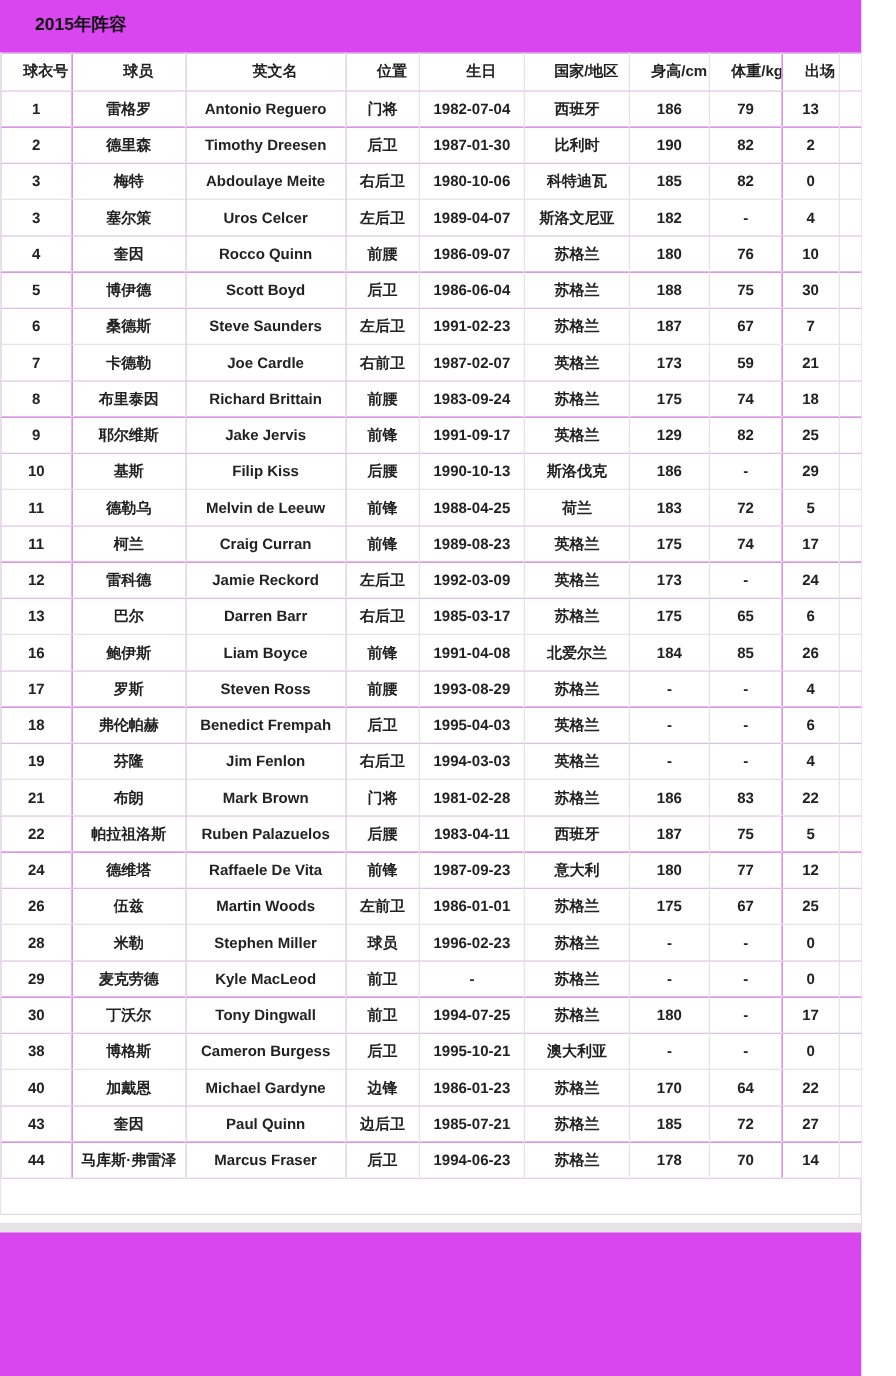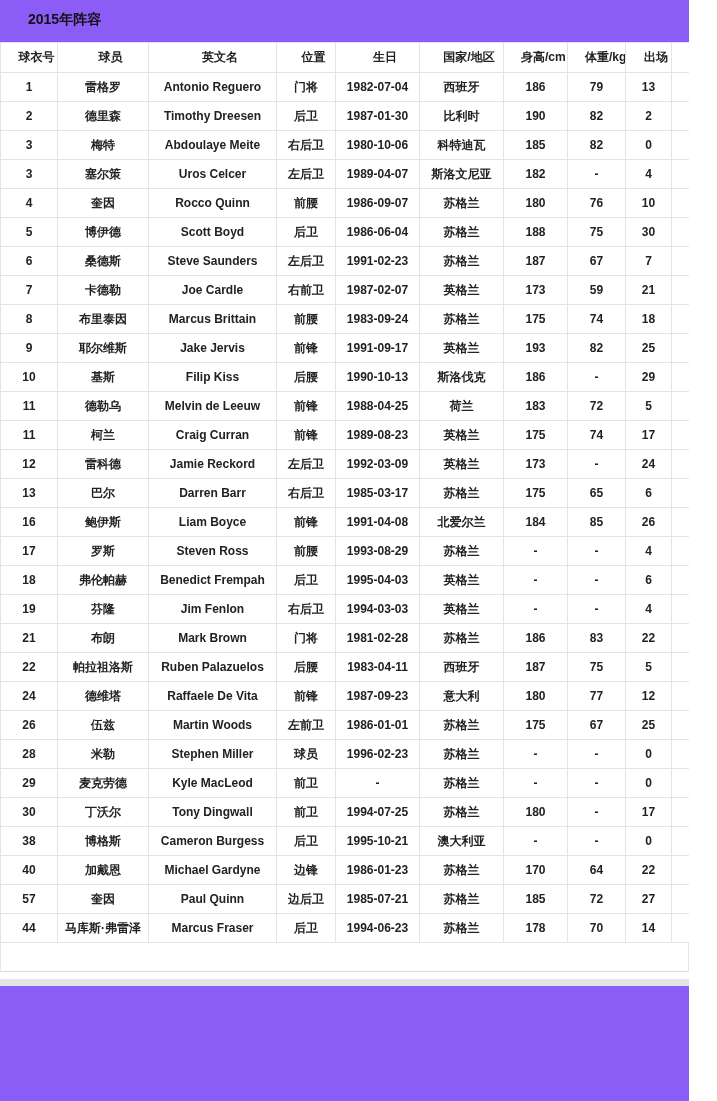--- a/index.html
+++ b/index.html
@@ -6,21 +6,21 @@
     margin: 0;
     padding: 0;
     background: #ffffff;
     width: 717px;
     font-family: "Liberation Sans", "DejaVu Sans", sans-serif;
   }
   .page {
     width: 689px;
     height: 1101px;
     position: relative;
-    background: #8b5cf6;
+    background: #d946ef;
     overflow: hidden;
   }
   .title {
     box-sizing: border-box;
     padding: 11px 0 0 28px;
     height: 42px;
     font-size: 14px;
     font-weight: 700;
     color: #111111;
   }
@@ -181,37 +181,37 @@
           <td>1987-02-07</td>
           <td>英格兰</td>
           <td>173</td>
           <td>59</td>
           <td>21</td>
           <td>0</td>
         </tr>
         <tr>
           <td>8</td>
           <td>布里泰因</td>
-          <td>Marcus Brittain</td>
+          <td>Richard Brittain</td>
           <td>前腰</td>
           <td>1983-09-24</td>
           <td>苏格兰</td>
           <td>175</td>
           <td>74</td>
           <td>18</td>
           <td>0</td>
         </tr>
         <tr>
           <td>9</td>
           <td>耶尔维斯</td>
           <td>Jake Jervis</td>
           <td>前锋</td>
           <td>1991-09-17</td>
           <td>英格兰</td>
-          <td>193</td>
+          <td>129</td>
           <td>82</td>
           <td>25</td>
           <td>4</td>
         </tr>
         <tr>
           <td>10</td>
           <td>基斯</td>
           <td>Filip Kiss</td>
           <td>后腰</td>
           <td>1990-10-13</td>
@@ -419,21 +419,21 @@
           <td>Michael Gardyne</td>
           <td>边锋</td>
           <td>1986-01-23</td>
           <td>苏格兰</td>
           <td>170</td>
           <td>64</td>
           <td>22</td>
           <td>5</td>
         </tr>
         <tr>
-          <td>57</td>
+          <td>43</td>
           <td>奎因</td>
           <td>Paul Quinn</td>
           <td>边后卫</td>
           <td>1985-07-21</td>
           <td>苏格兰</td>
           <td>185</td>
           <td>72</td>
           <td>27</td>
           <td>4</td>
         </tr>

